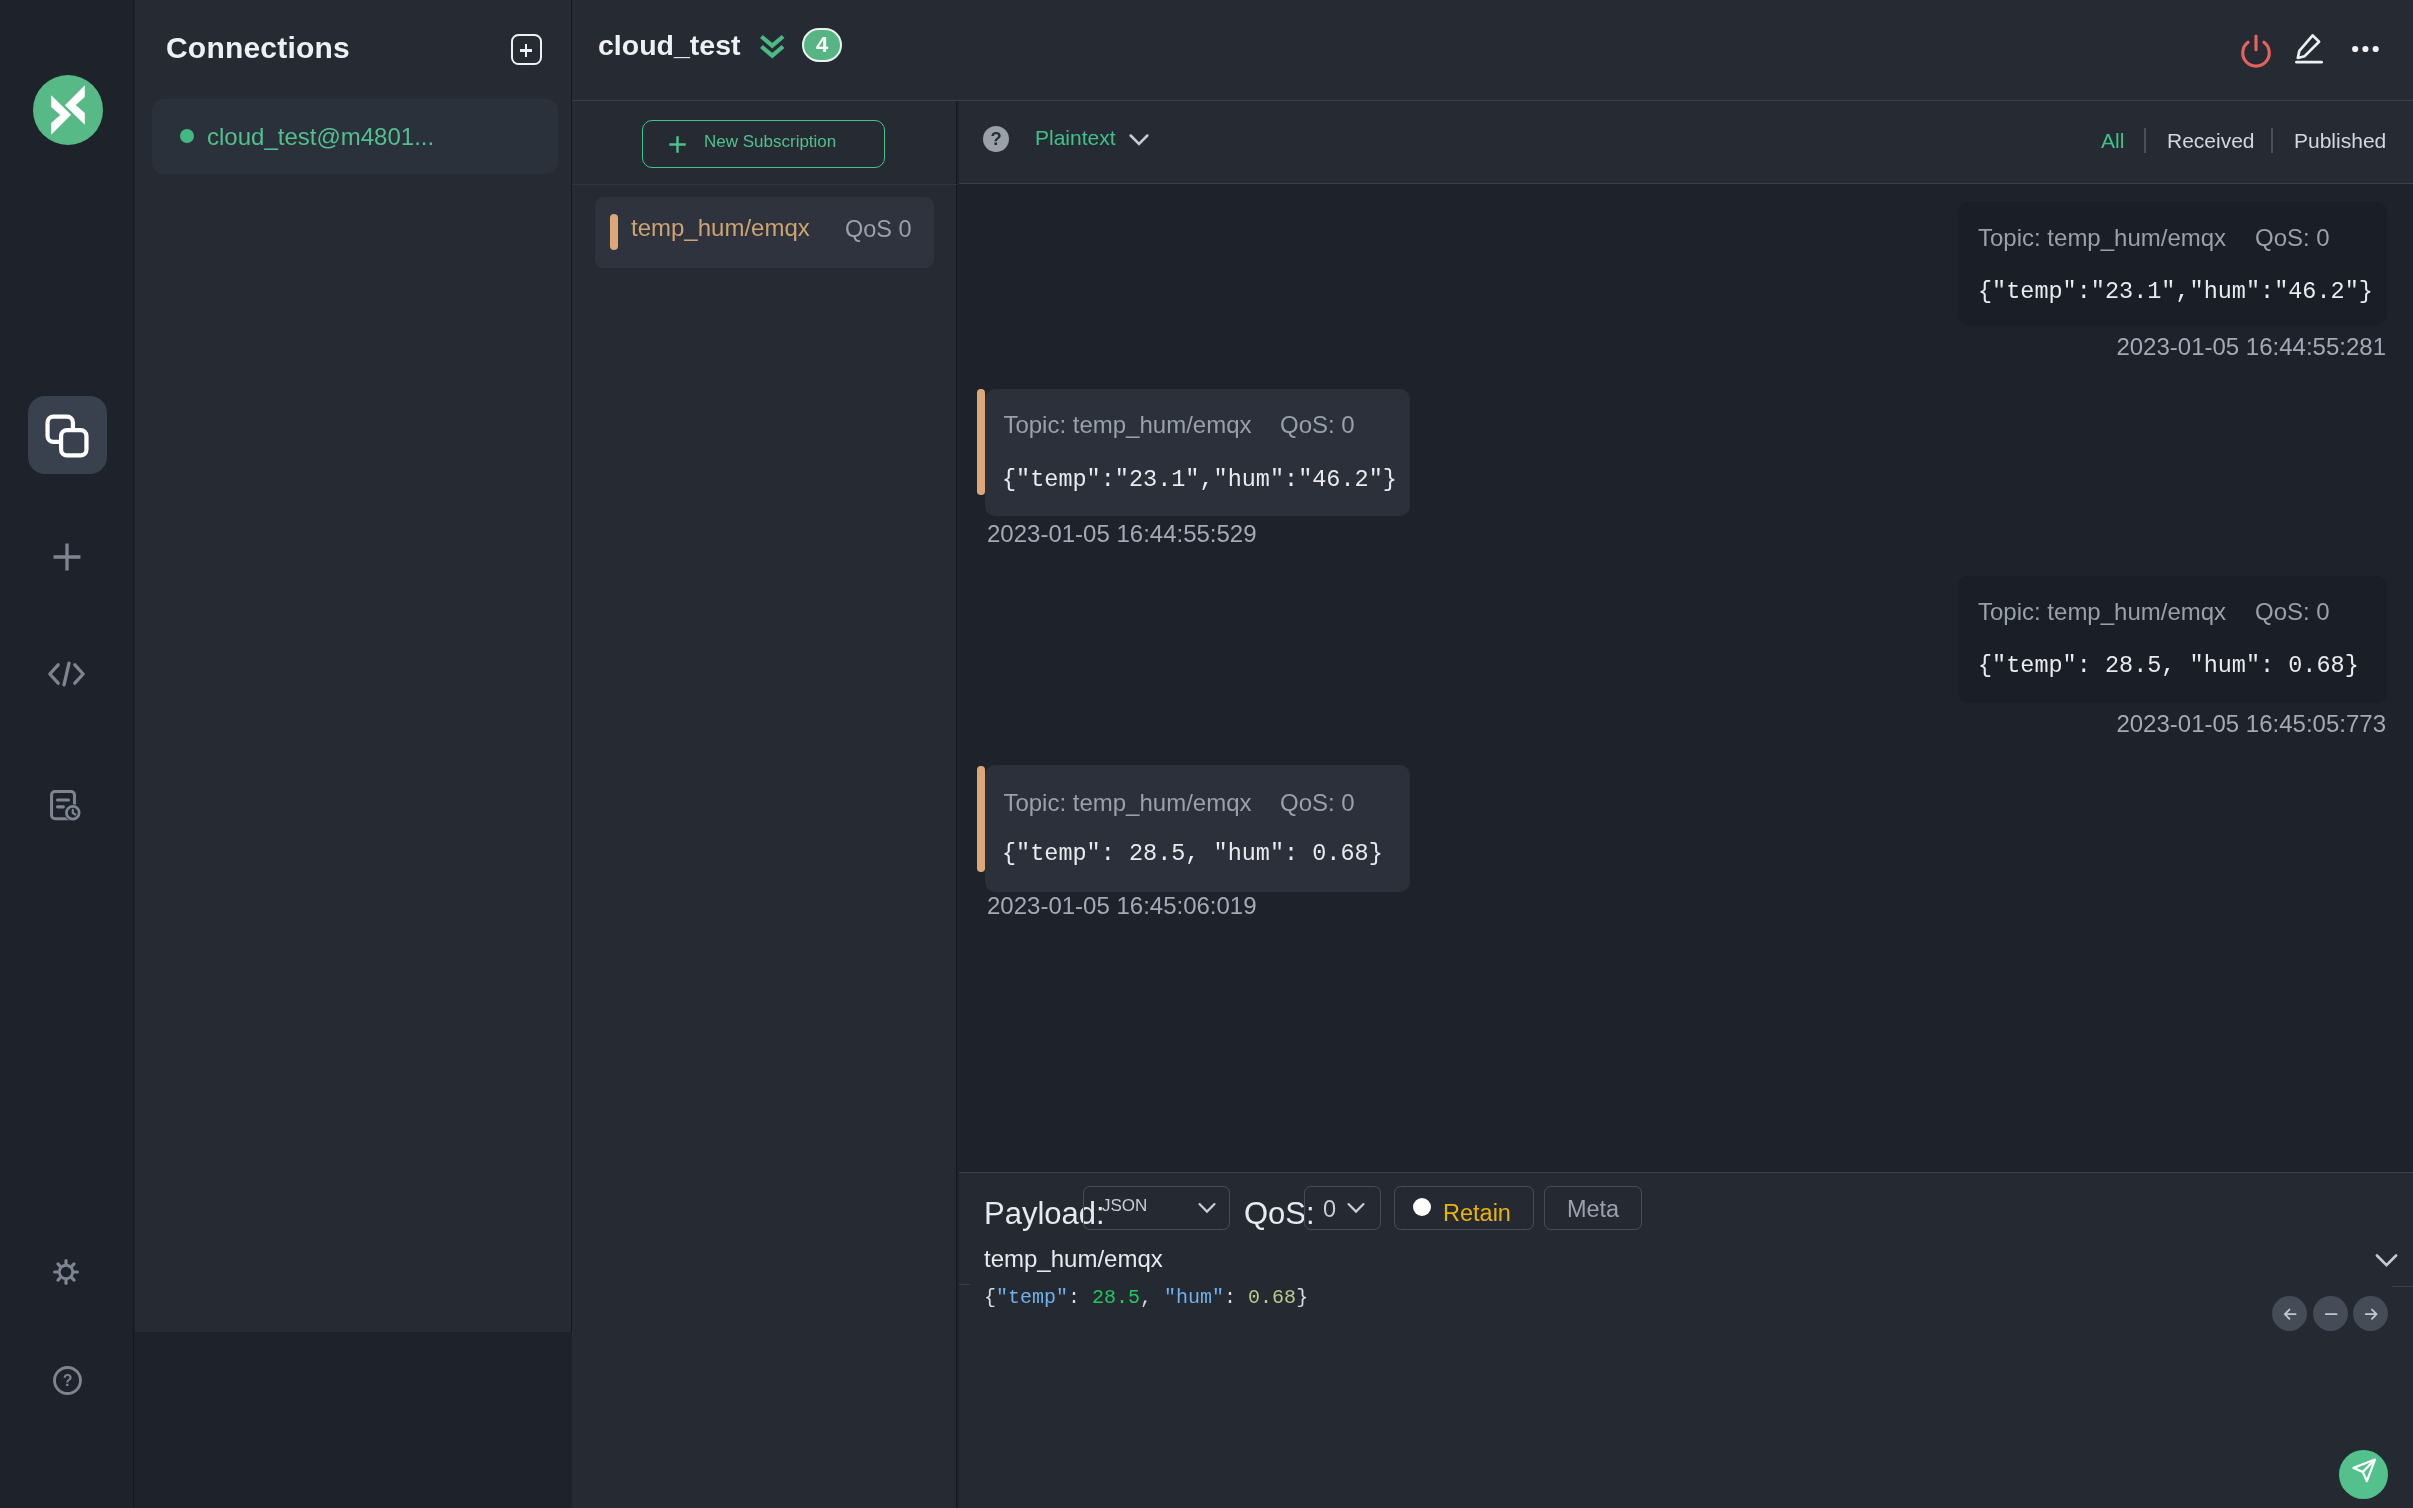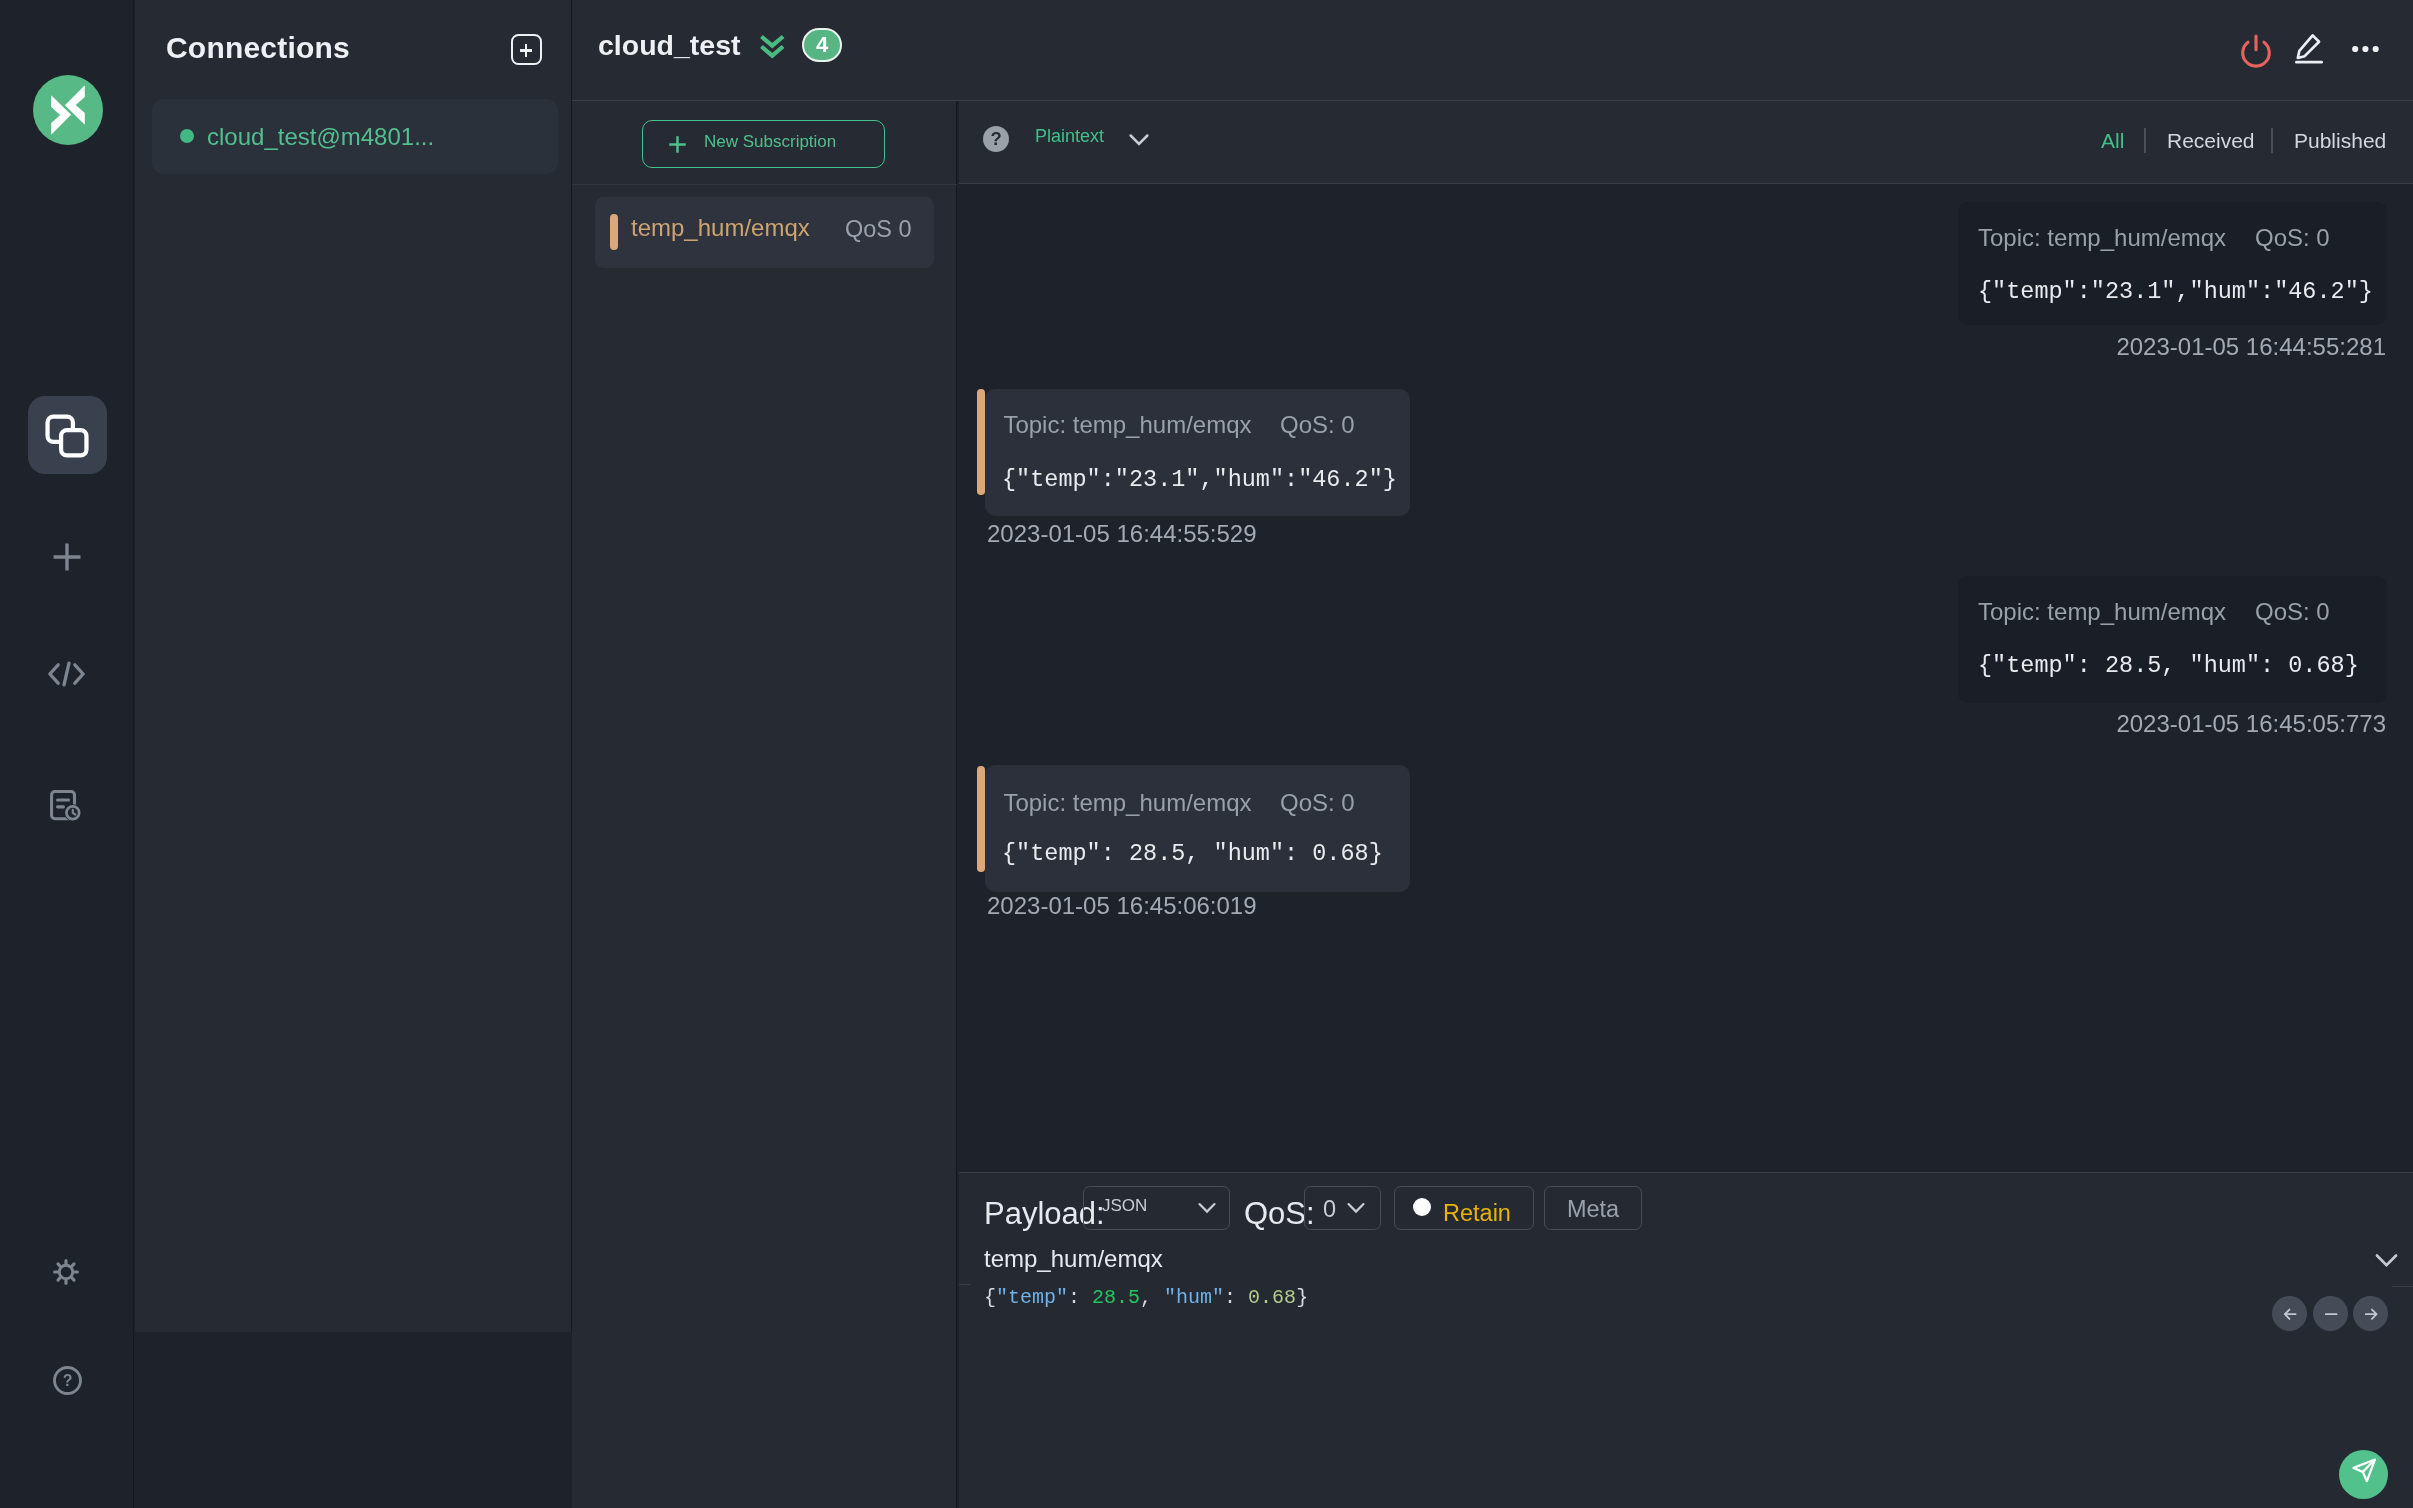--- a/index.html
+++ b/index.html
@@ -33,21 +33,21 @@
   #subhead { left:0; top:0; width:385px; height:84px; border-bottom:0.8px solid #30353f; }
   #newsub { left:70px; top:19px; width:243px; height:48px; border:1.3px solid #42c389; border-radius:10px; color:#4ec08c; font-size:22px; }
   #subcard { left:22.6px; top:96px; width:339px; height:71px; border-radius:8.4px; background:#2e333d; }
   #subbar { left:38px; top:113px; width:8.4px; height:36px; border-radius:4.2px; background:#dca87a; }
   #subtopic { left:59px; top:113px; font-size:24px; color:#cda371; }
   #subqos { left:273px; top:115px; font-size:23.5px; color:#9aa1ac; }
 
   
   #toolbar { left:959px; top:101px; width:1455px; height:83px; background:#262a33; border-bottom:0.8px solid #3a3f4a; }
   #qmark { left:24px; top:25px; width:26px; height:26px; border-radius:50%; background:#99a0a8; color:#272b33; font-size:18.4px; font-weight:700; text-align:center; line-height:26px; }
-  #plaintext { left:76px; top:25px; font-size:18px; color:#41c189; }
+  #plaintext { left:76px; top:25px; font-size:21px; color:#41c189; }
   #tab-all { left:1142px; top:28px; font-size:21px; color:#41c189; }
   #tab-sep1 { left:1185px; top:27px; width:1.7px; height:25px; background:#4b5058; }
   #tab-rec { left:1208px; top:28px; font-size:21px; color:#d3d7dd; }
   #tab-sep2 { left:1312px; top:27px; width:1.7px; height:25px; background:#4b5058; }
   #tab-pub { left:1335px; top:28px; font-size:21px; color:#d3d7dd; }
 
   #msglist { left:959px; top:185px; width:1455px; height:987px; background:#1e222a; }
   .mcard { position:absolute; border-radius:10px;text-align:center; }
   .mcard.recv { background:#1a1e26; }
   .mcard.pub  { background:#2b303a; }

